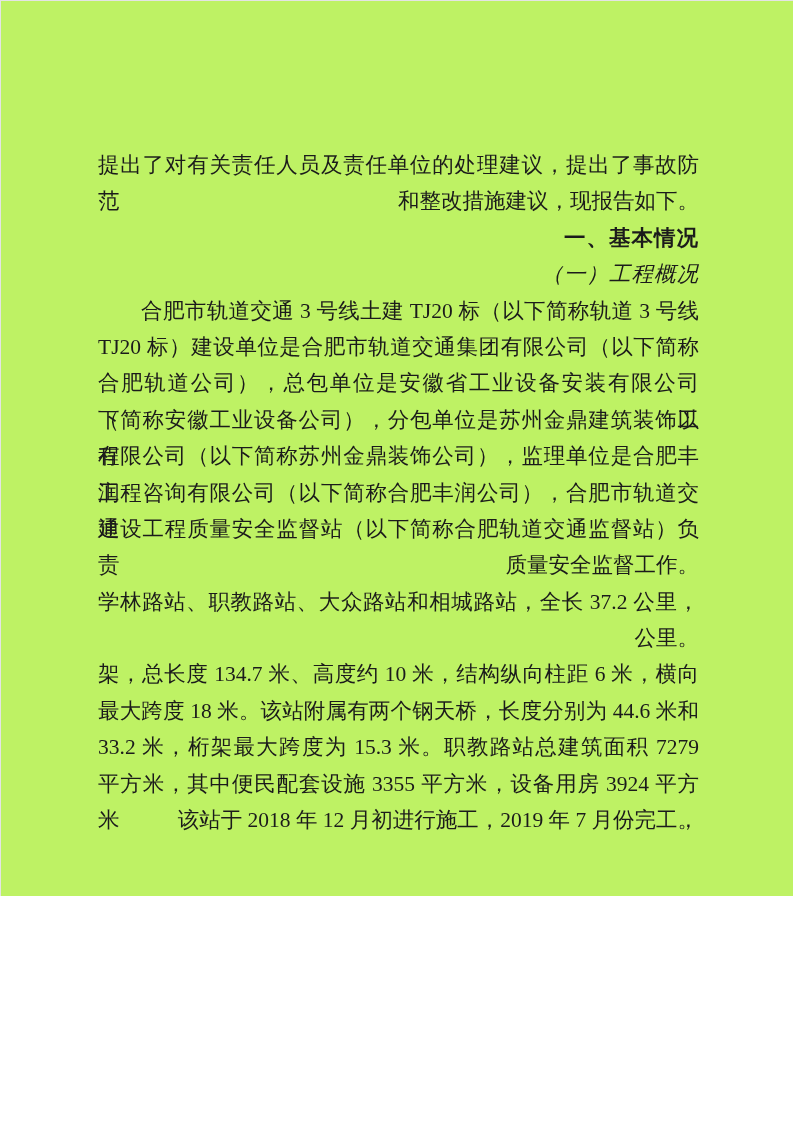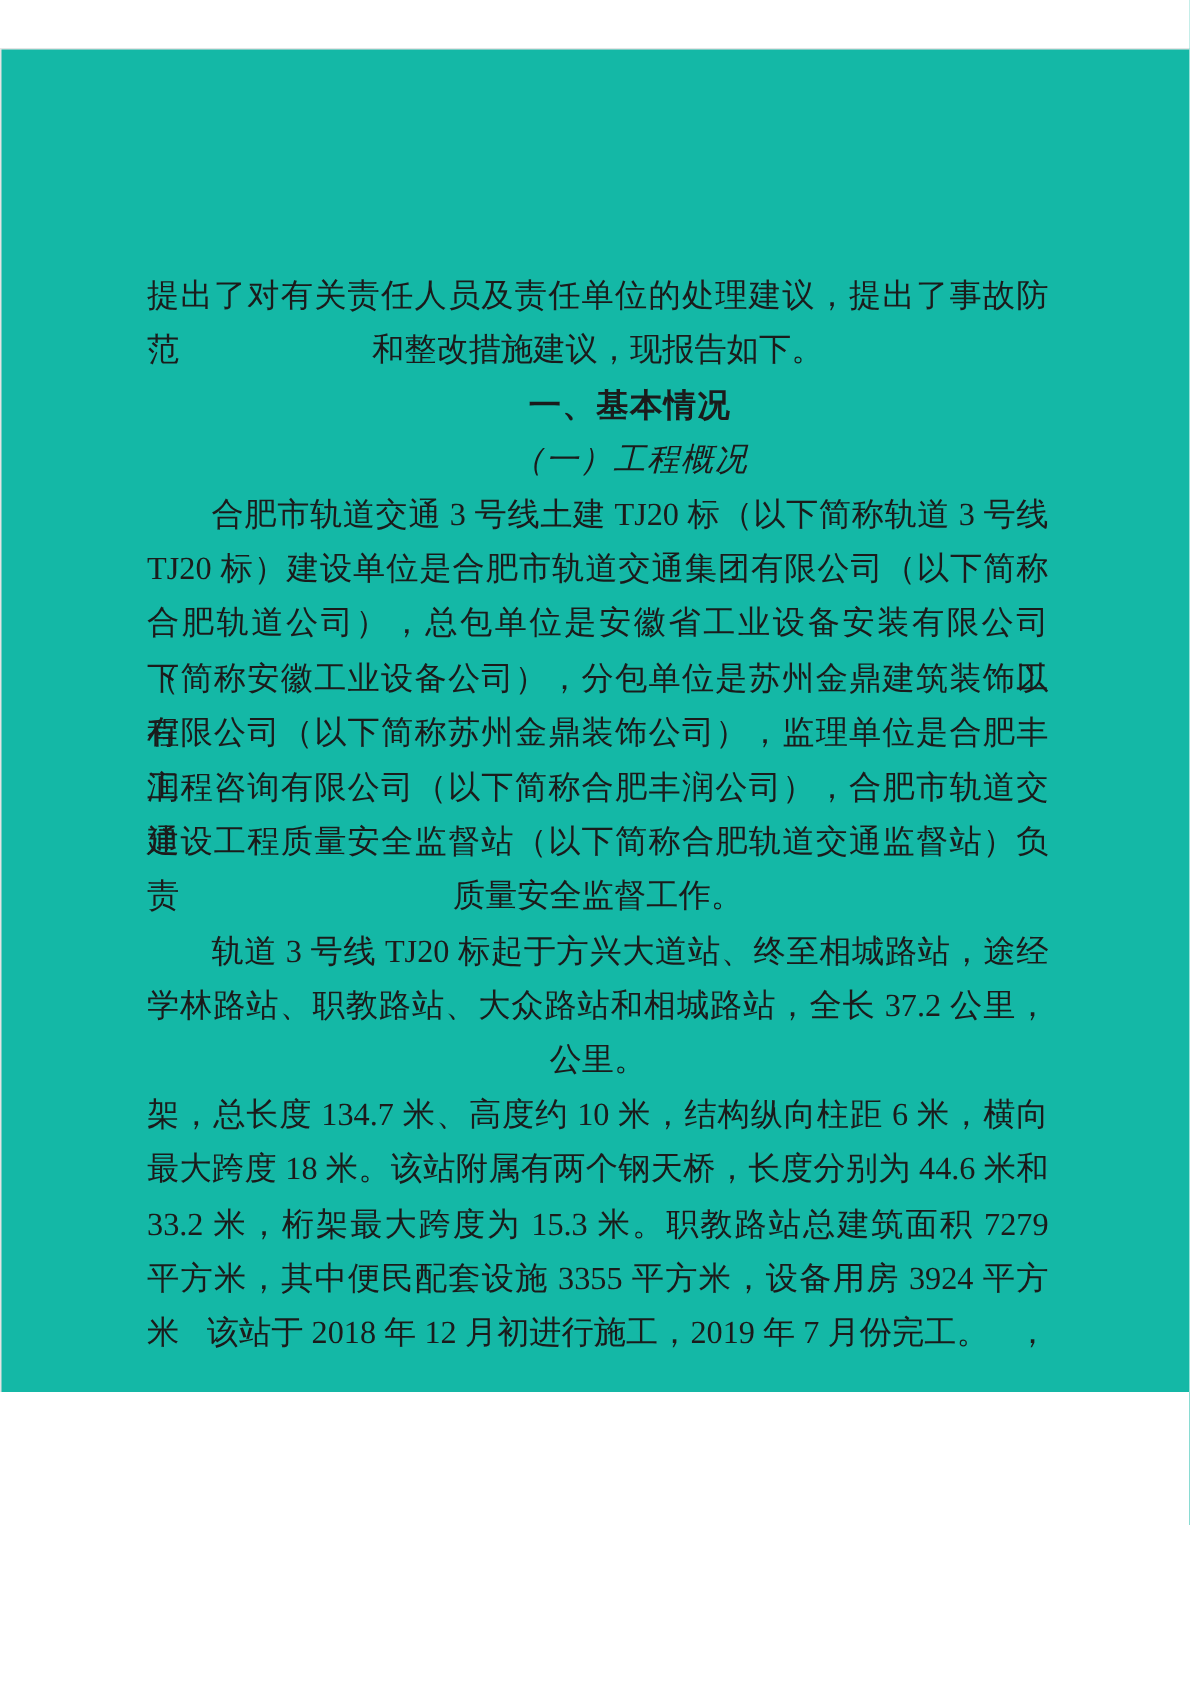--- a/index.html
+++ b/index.html
@@ -1,39 +1,38 @@
 <!DOCTYPE html>
 <html><head>
 <meta charset="utf-8">
 <style>
   html, body { margin: 0; padding: 0; background: #ffffff; }
   .page {
     position: relative;
     width: 793px;
     height: 896px;
     box-sizing: border-box;
-    background: #14b8a6;
+    background: #bef264;
     border-top: 1px solid #e4e4e4;
     border-left: 1px solid #e4e4e4;
     overflow: hidden;
     font-family: "Liberation Serif", serif;
     color: #1b1b1b;
-    margin-top: 32px;
   }
   .text-block {
     position: absolute;
     left: 97px;
     top: 146px;
     width: 601px;
   }
   .line {
     font-size: 21.5px;
     line-height: 36.4px;
     height: 36.4px;
-    text-align: center;
+    text-align: right;
     white-space: normal;
   }
   .line.fill {
     text-align: justify;
     text-align-last: justify;
   }
   .line.indent { text-indent: 2em; }
   .line.heading1 {
     font-family: "Liberation Sans", sans-serif;
     font-weight: 700;
@@ -63,21 +62,20 @@
       <div class="line heading1 indent">一、基本情况</div>
       <div class="line heading2 indent">（一）工程概况</div>
       <div class="line body indent fill">合肥市轨道交通 3 号线土建 TJ20 标（以下简称轨道 3 号线</div>
       <div class="line body fill">TJ20 标）建设单位是合肥市轨道交通集团有限公司（以下简称</div>
       <div class="line body fill">合肥轨道公司），总包单位是安徽省工业设备安装有限公司（以</div>
       <div class="line body fill">下简称安徽工业设备公司），分包单位是苏州金鼎建筑装饰工程</div>
       <div class="line body fill">有限公司（以下简称苏州金鼎装饰公司），监理单位是合肥丰润</div>
       <div class="line body fill">工程咨询有限公司（以下简称合肥丰润公司），合肥市轨道交通</div>
       <div class="line body fill">建设工程质量安全监督站（以下简称合肥轨道交通监督站）负责</div>
       <div class="line body">质量安全监督工作。</div>
-      <div class="line body indent fill">轨道 3 号线 TJ20 标起于方兴大道站、终至相城路站，途经</div>
       <div class="line body fill">学林路站、职教路站、大众路站和相城路站，全长 37.2 公里，</div>
       <div class="line body">公里。</div>
       <div class="line body fill">架，总长度 134.7 米、高度约 10 米，结构纵向柱距 6 米，横向</div>
       <div class="line body fill">最大跨度 18 米。该站附属有两个钢天桥，长度分别为 44.6 米和</div>
       <div class="line body fill">33.2 米，桁架最大跨度为 15.3 米。职教路站总建筑面积 7279</div>
       <div class="line body fill">平方米，其中便民配套设施 3355 平方米，设备用房 3924 平方米，</div>
       <div class="line body">该站于 2018 年 12 月初进行施工，2019 年 7 月份完工。</div>
     </div>
   <div class="page-number">– 2 –</div>
 </div>

